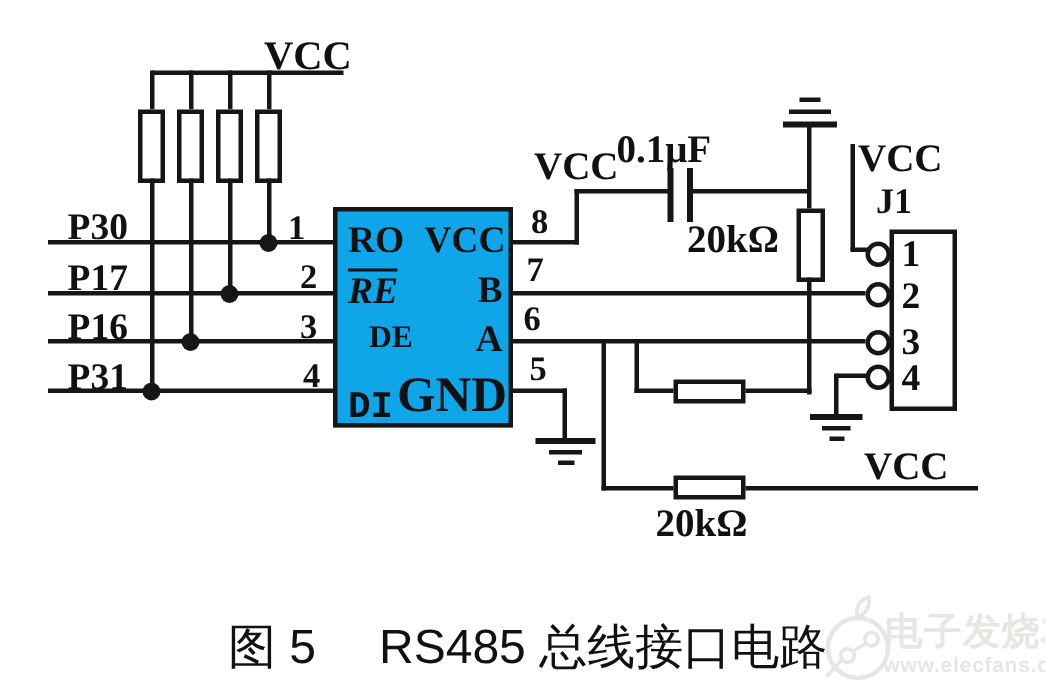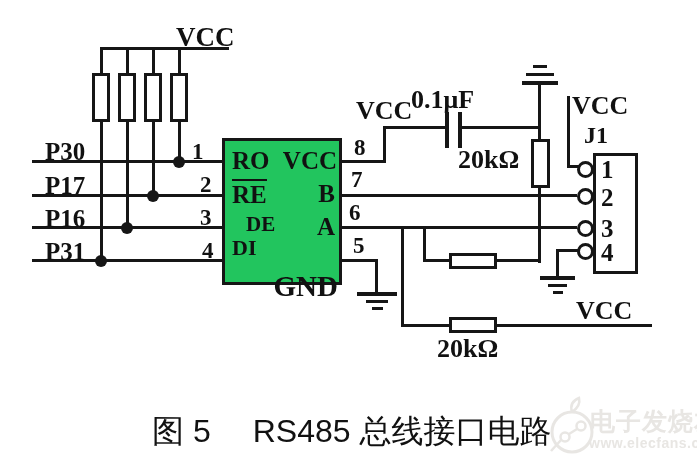--- a/index.html
+++ b/index.html
@@ -3,23 +3,23 @@
 <meta charset="utf-8">
 <style>
   html,body{margin:0;padding:0;background:#ffffff;}
   .stage{position:relative;width:697px;height:460px;background:#ffffff;overflow:hidden;
          font-family:"Liberation Serif",serif;color:#111;}
   .w{position:absolute;background:#161616;}
   .t{position:absolute;font-weight:bold;color:#111;white-space:nowrap;line-height:1;}
   .rbox{position:absolute;border:3px solid #161616;background:#ffffff;}
   .dot{position:absolute;width:12px;height:12px;border-radius:50%;background:#161616;}
   .pc{position:absolute;width:11px;height:11px;border:3px solid #161616;border-radius:50%;background:#ffffff;}
-  .chipbox{position:absolute;left:222px;top:138px;width:114px;height:141px;border:3px solid #161616;background:#22c55e;}
+  .chipbox{position:absolute;left:222px;top:138px;width:114px;height:141px;border:3px solid #161616;background:#0ea5e9;}
   .j1box{position:absolute;left:593px;top:153px;width:39px;height:115px;border:3px solid #161616;background:#fff;}
-  .ovl{border-top:2px solid #111;padding-top:1px;}
+  .ovl{border-top:2px solid #111;padding-top:1px;font-style:italic;}
   .cap{position:absolute;font-weight:normal;font-family:"Liberation Sans",sans-serif;
        font-size:32px;color:#111;white-space:nowrap;}
   .wm{color:#e8e6e3;font-family:"Liberation Sans",sans-serif;}
 </style>
 </head>
 <body>
 
 <div class="stage">
 
   <span class="t" style="left:176px;top:24px;font-size:27px;">VCC</span>
@@ -51,25 +51,25 @@
   <span class="t" style="left:45px;top:239px;font-size:25px;">P31</span>
   <span class="t" style="left:192px;top:140px;font-size:23px;">1</span>
   <span class="t" style="left:200px;top:173px;font-size:23px;">2</span>
   <span class="t" style="left:200px;top:206px;font-size:23px;">3</span>
   <span class="t" style="left:202px;top:239px;font-size:23px;">4</span>
 
   <div class="chipbox">
     <span class="t" style="left:7px;top:7px;font-size:25px;">RO</span>
     <span class="t ovl" style="left:7px;top:38px;font-size:25px;">RE</span>
     <span class="t" style="left:21px;top:73px;font-size:21px;text-align:right;">DE</span>
-    <span class="t" style="left:7px;top:96px;font-size:22px;">DI</span>
+    <span class="t" style="left:7px;top:118px;font-size:25px;font-family:Liberation Mono, monospace;">DI</span>
     <span class="t" style="right:2px;top:7px;font-size:25px;">VCC</span>
     <span class="t" style="right:4px;top:40px;font-size:25px;">B</span>
     <span class="t" style="right:4px;top:73px;font-size:25px;">A</span>
-    <span class="t" style="right:1px;top:107px;font-size:29px;margin-top:24px;">GND</span>
+    <span class="t" style="right:1px;top:107px;font-size:33px;">GND</span>
   </div>
 
   <span class="t" style="left:354px;top:136px;font-size:23px;">8</span>
   <span class="t" style="left:351px;top:168px;font-size:23px;">7</span>
   <span class="t" style="left:349px;top:201px;font-size:23px;">6</span>
   <span class="t" style="left:353px;top:234px;font-size:23px;">5</span>
 
   <div class="w" style="left:342px;top:160px;width:44px;height:3px;"></div>
   <div class="w" style="left:383px;top:126px;width:3px;height:37px;"></div>
   <div class="w" style="left:383px;top:126px;width:64px;height:3px;"></div>

